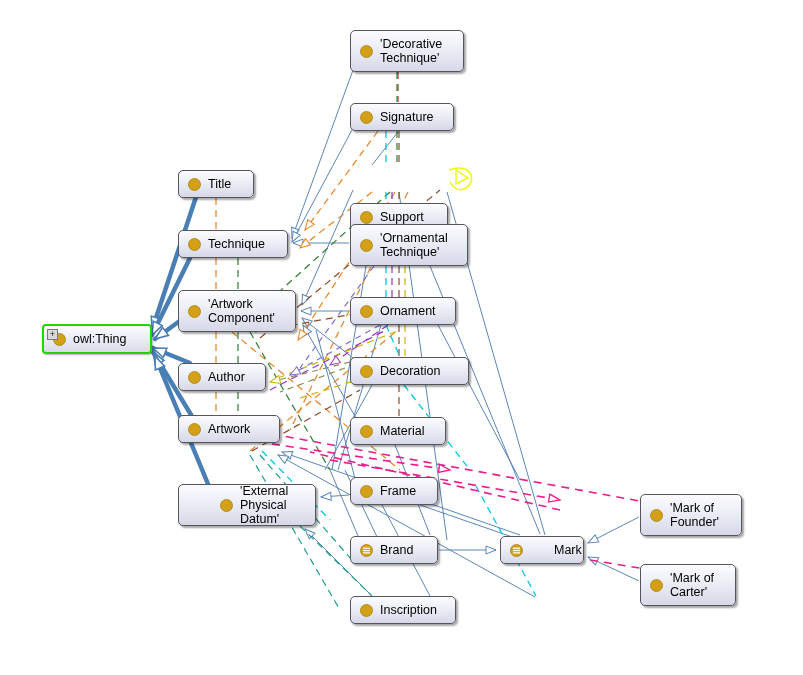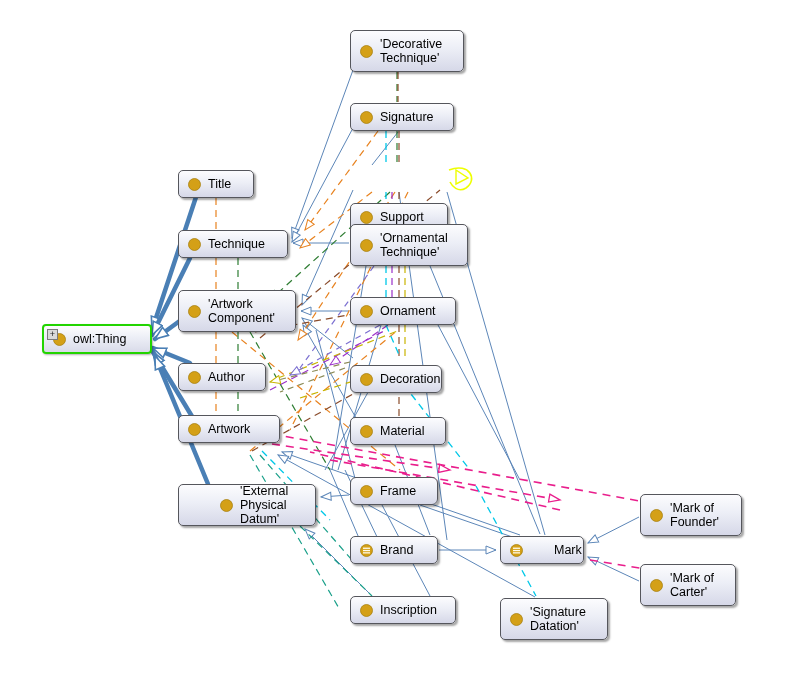--- a/index.html
+++ b/index.html
@@ -302,21 +302,21 @@
       <div class="node" style="left: 350px; top: 163px; width: 98px; height: 28px; margin-top: 40px;"><svg class="ico" viewBox="0 0 13 13">
           <circle cx="6.5" cy="6.5" r="6" fill="#d4a017" stroke="#a8800f" stroke-width="0.8"></circle>
         </svg><span class="lbl">Support</span></div>
       <div class="node two-line" style="left: 350px; top: 224px; width: 118px; height: 42px;"><svg class="ico" viewBox="0 0 13 13">
           <circle cx="6.5" cy="6.5" r="6" fill="#d4a017" stroke="#a8800f" stroke-width="0.8"></circle>
         </svg><span class="lbl">'Ornamental
 Technique'</span></div>
       <div class="node" style="left: 350px; top: 297px; width: 106px; height: 28px;"><svg class="ico" viewBox="0 0 13 13">
           <circle cx="6.5" cy="6.5" r="6" fill="#d4a017" stroke="#a8800f" stroke-width="0.8"></circle>
         </svg><span class="lbl">Ornament</span></div>
-      <div class="node" style="left: 350px; top: 365px; width: 92px; height: 28px; border-radius: 6px;"><svg class="ico" viewBox="0 0 13 13">
+      <div class="node" style="left: 350px; top: 357px; width: 119px; height: 28px;"><svg class="ico" viewBox="0 0 13 13">
           <circle cx="6.5" cy="6.5" r="6" fill="#d4a017" stroke="#a8800f" stroke-width="0.8"></circle>
         </svg><span class="lbl">Decoration</span></div>
       <div class="node" style="left: 350px; top: 417px; width: 96px; height: 28px;"><svg class="ico" viewBox="0 0 13 13">
           <circle cx="6.5" cy="6.5" r="6" fill="#d4a017" stroke="#a8800f" stroke-width="0.8"></circle>
         </svg><span class="lbl">Material</span></div>
       <div class="node" style="left: 350px; top: 477px; width: 88px; height: 28px; border-radius: 6px;"><svg class="ico" viewBox="0 0 13 13">
           <circle cx="6.5" cy="6.5" r="6" fill="#d4a017" stroke="#a8800f" stroke-width="0.8"></circle>
         </svg><span class="lbl">Frame</span></div>
       <div class="node" style="left: 350px; top: 536px; width: 88px; height: 28px;"><svg class="ico" viewBox="0 0 13 13">
           <circle cx="6.5" cy="6.5" r="6" fill="#d4a017" stroke="#a8800f" stroke-width="0.8"></circle>
@@ -326,24 +326,20 @@
         </svg><span class="lbl">Brand</span></div>
       <div class="node" style="left: 350px; top: 596px; width: 106px; height: 28px;"><svg class="ico" viewBox="0 0 13 13">
           <circle cx="6.5" cy="6.5" r="6" fill="#d4a017" stroke="#a8800f" stroke-width="0.8"></circle>
         </svg><span class="lbl">Inscription</span></div>
       <div class="node" style="left: 500px; top: 536px; width: 84px; height: 28px; gap: 24px;"><svg class="ico" viewBox="0 0 13 13">
           <circle cx="6.5" cy="6.5" r="6" fill="#d4a017" stroke="#a8800f" stroke-width="0.8"></circle>
           <rect x="3" y="3.6" width="7" height="1.3" fill="#fffbe8"></rect>
           <rect x="3" y="5.9" width="7" height="1.3" fill="#fffbe8"></rect>
           <rect x="3" y="8.2" width="7" height="1.3" fill="#fffbe8"></rect>
         </svg><span class="lbl">Mark</span></div>
-      <div class="node two-line" style="left: 500px; top: 598px; width: 108px; height: 42px;"><svg class="ico" viewBox="0 0 13 13">
-          <circle cx="6.5" cy="6.5" r="6" fill="#d4a017" stroke="#a8800f" stroke-width="0.8"></circle>
-        </svg><span class="lbl">'Signature
-Datation'</span></div>
       <div class="node two-line" style="left: 640px; top: 494px; width: 102px; height: 42px;"><svg class="ico" viewBox="0 0 13 13">
           <circle cx="6.5" cy="6.5" r="6" fill="#d4a017" stroke="#a8800f" stroke-width="0.8"></circle>
         </svg><span class="lbl">'Mark of
 Founder'</span></div>
       <div class="node two-line" style="left: 640px; top: 564px; width: 96px; height: 42px;"><svg class="ico" viewBox="0 0 13 13">
           <circle cx="6.5" cy="6.5" r="6" fill="#d4a017" stroke="#a8800f" stroke-width="0.8"></circle>
         </svg><span class="lbl">'Mark of
 Carter'</span></div>
     </div>
 

